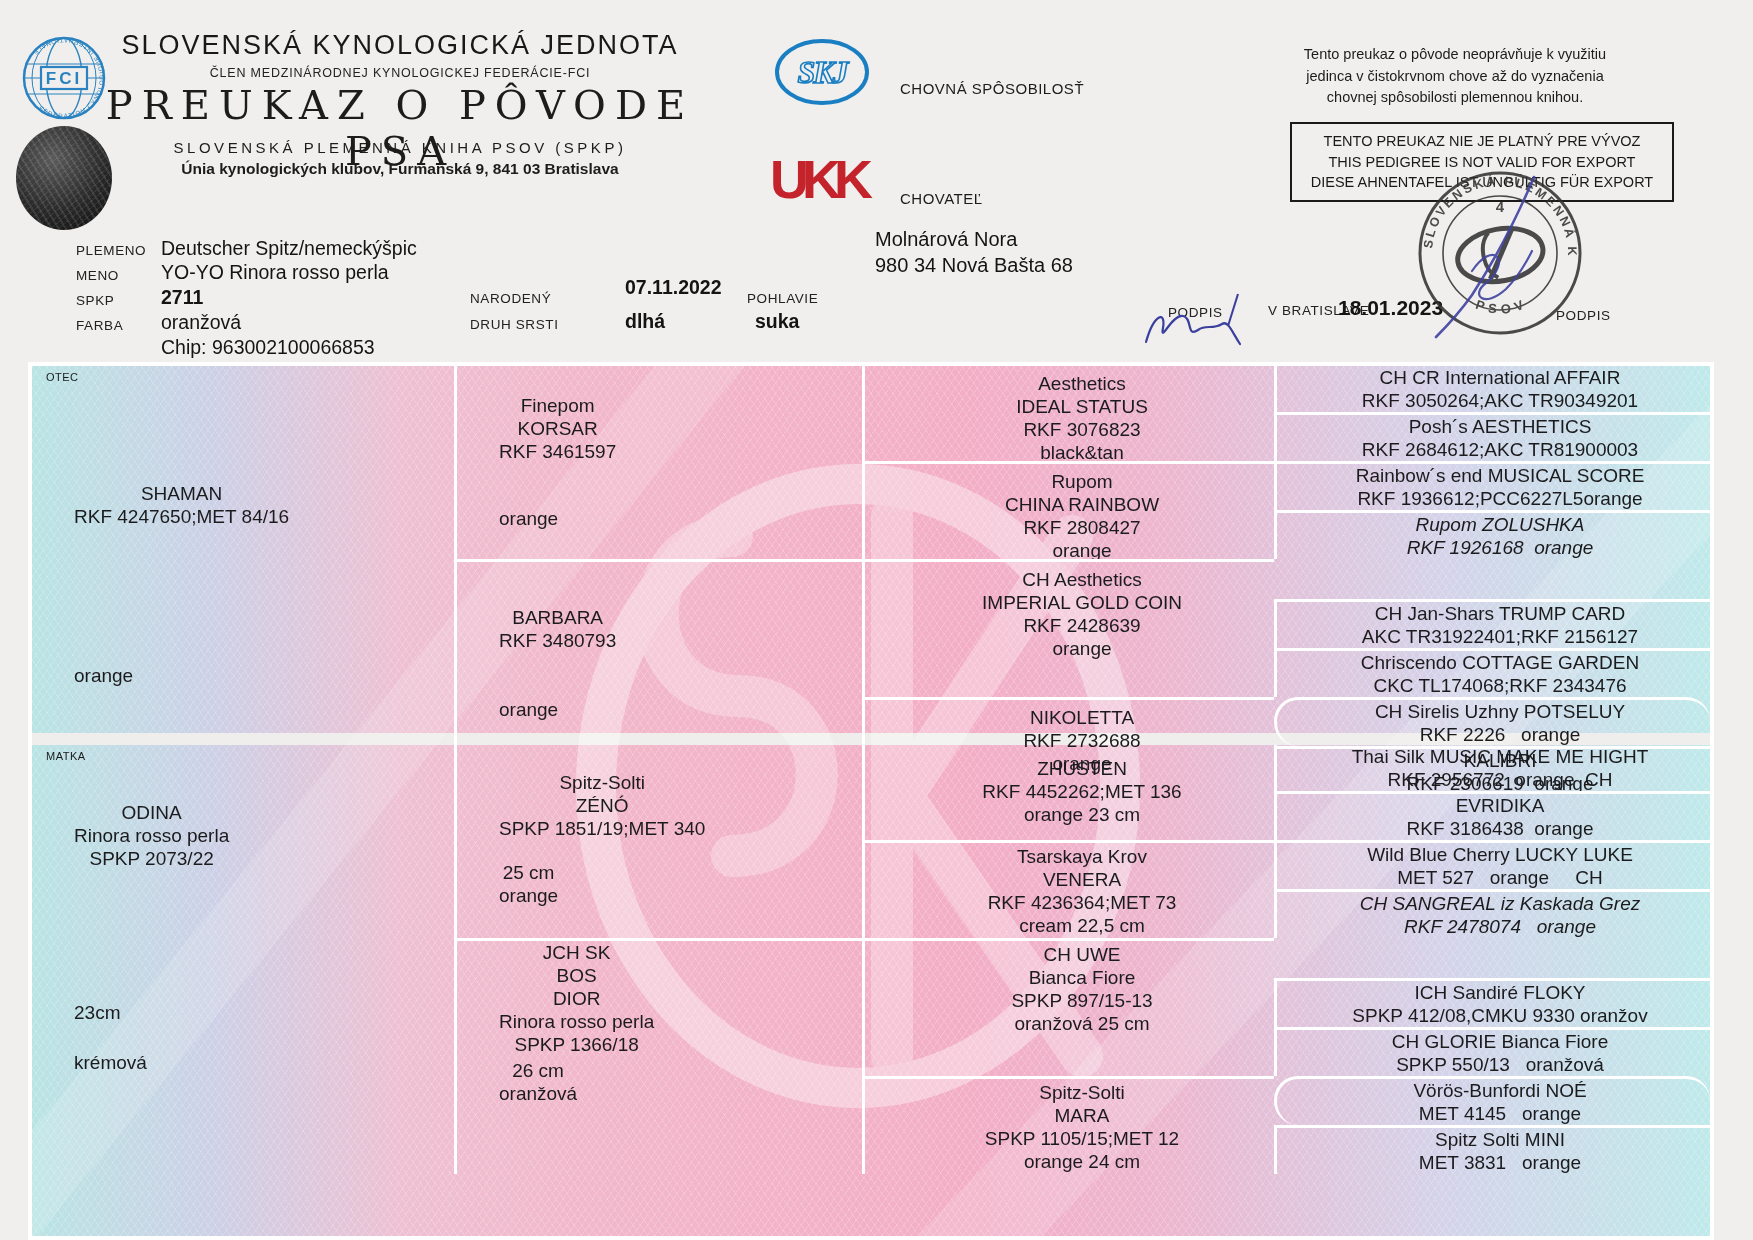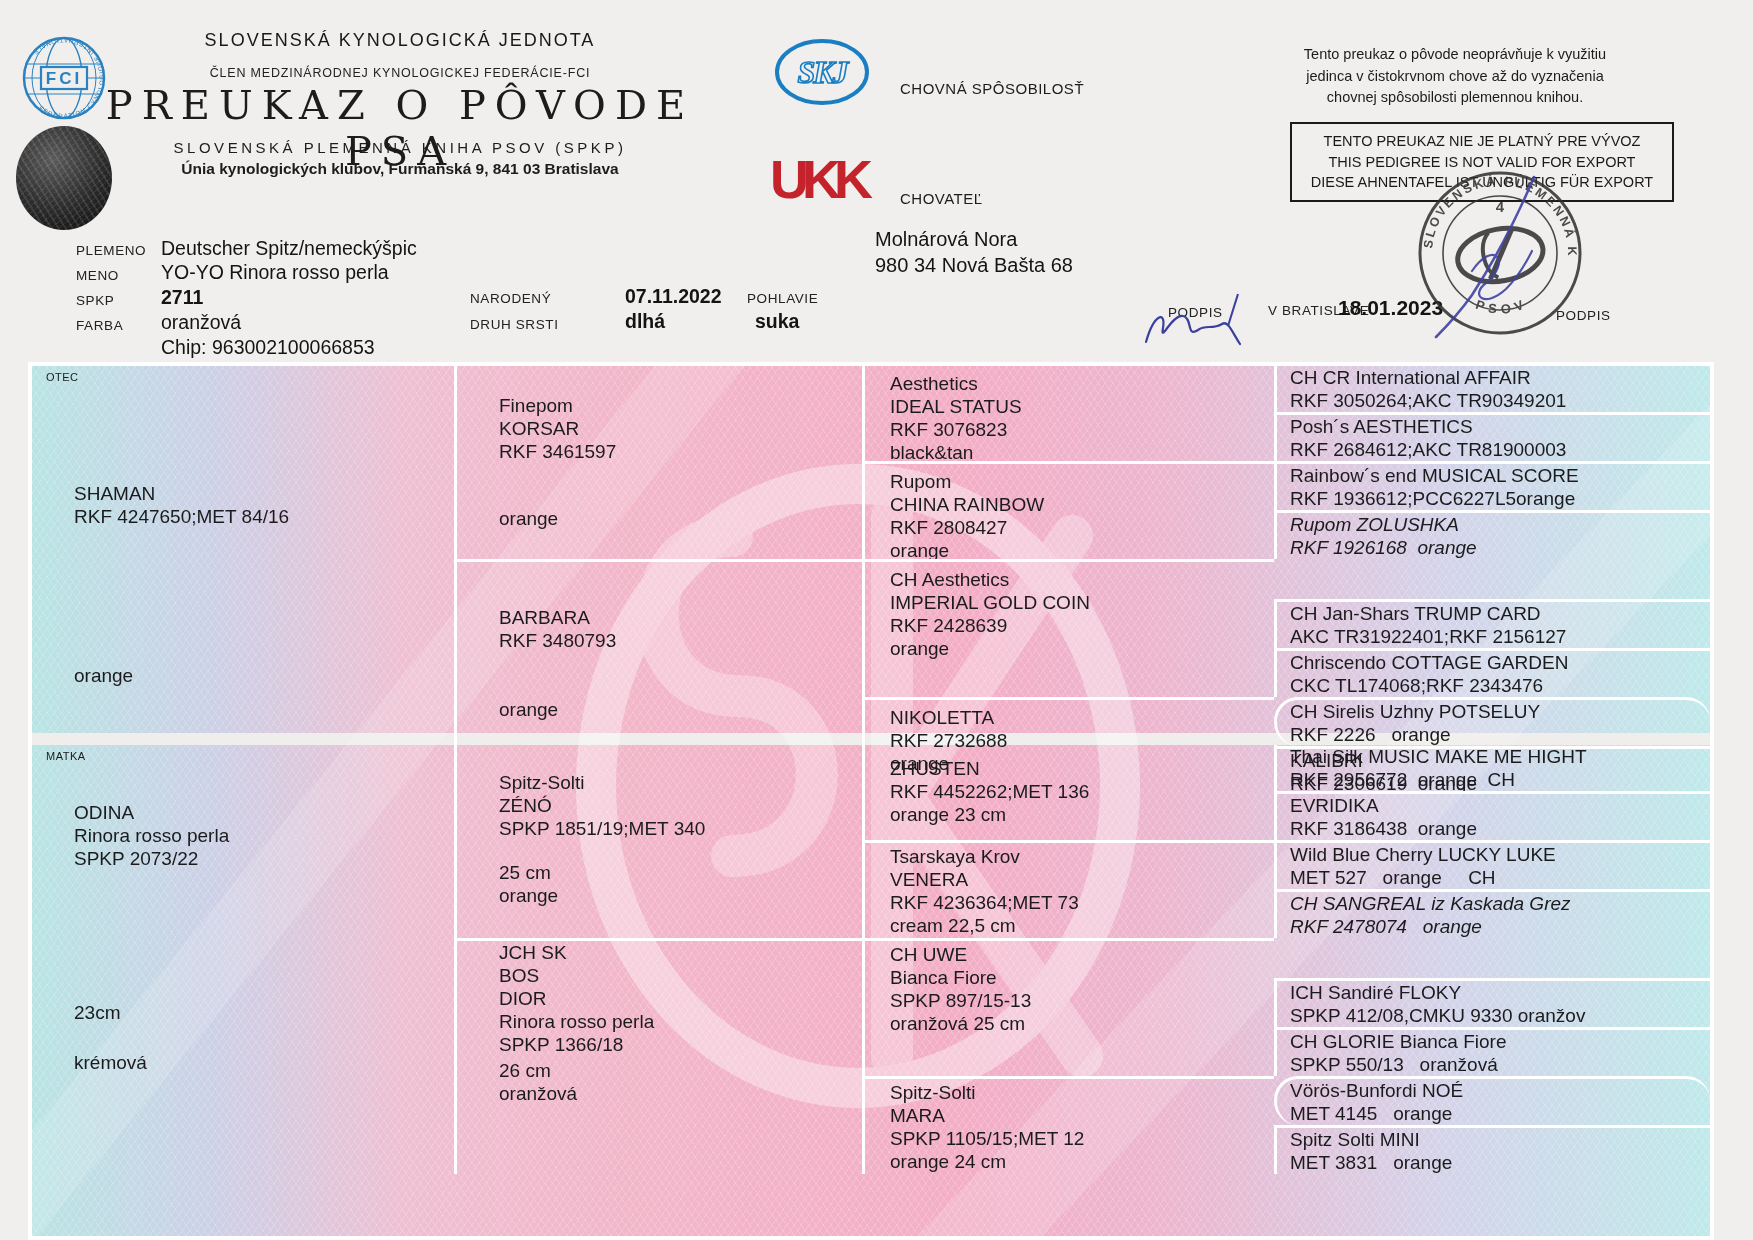--- a/index.html
+++ b/index.html
@@ -1,20 +1,20 @@
 <!DOCTYPE html>
 <html><head>
 <meta charset="utf-8">
 <style>
   html,body{margin:0;padding:0;background:#888;}
   #page{position:relative;width:1753px;height:1240px;background:#f0efed;overflow:hidden;
         font-family:"Liberation Sans",sans-serif;color:#1b1b1d;}
   .abs{position:absolute;}
   
-  .org-title{left:105px;top:30px;width:590px;text-align:center;font-size:18px;letter-spacing:2px;color:#181818;}
+  .org-title{left:105px;top:30px;width:590px;text-align:center;font-size:27px;letter-spacing:2px;color:#181818;}
   .org-sub{left:105px;top:66px;width:590px;text-align:center;font-size:12.5px;letter-spacing:.8px;color:#222;}
   .doc-title{left:85px;top:82px;width:630px;text-align:center;font-family:"DejaVu Serif",serif;
              font-size:40px;letter-spacing:9px;color:#1c1c1c;}
   .book-title{left:105px;top:139px;width:590px;text-align:center;font-size:15px;letter-spacing:3.5px;color:#1c1c1c;}
   .addr-line{left:105px;top:160px;width:590px;text-align:center;font-size:15.5px;font-weight:bold;color:#1c1c1c;}
   .mid-label{font-size:15px;letter-spacing:.5px;color:#1c1c1c;}
   .disclaimer{left:1245px;top:44px;width:420px;text-align:center;font-size:14.5px;line-height:21.5px;color:#1c1c1c;}
   .export-box{left:1290px;top:122px;width:372px;border:2px solid #1a1a1a;padding:7px 4px;
               text-align:center;font-size:14.5px;line-height:20.5px;color:#1a1a1a;background:transparent;}
   
@@ -27,21 +27,21 @@
       overflow:hidden;}
   .black-seal:after{content:"";position:absolute;inset:0;border-radius:50%;
       background:repeating-linear-gradient(58deg,rgba(255,255,255,.10) 0 2px,transparent 2px 6px),
                  repeating-linear-gradient(-40deg,rgba(255,255,255,.07) 0 1px,transparent 1px 5px);}
   
   #pedigree{left:28px;top:362px;width:1686px;height:878px;border:4px solid #fff;box-sizing:border-box;
       background:
         repeating-linear-gradient(55deg,rgba(255,255,255,.17) 0 1px,transparent 1px 6px),
         repeating-linear-gradient(-55deg,rgba(255,255,255,.17) 0 1px,transparent 1px 6px),
         linear-gradient(90deg,#b9e4e4 0%,#cdd0e6 11%,#eec0d2 22%,#f2b7ca 34%,#f3aec6 56%,#ecb7cf 68%,#d4d3e9 84%,#bfe9ea 100%);}
-  .sec{position:relative;display:grid;grid-template-columns:422px 408px 412px 1fr;}
+  .sec{position:relative;display:grid;grid-template-columns:422px 408px 412px 1fr;text-align:center;}
   .sec.otec{height:367px;grid-template-rows:repeat(8,1fr);}
   .sec.matka{height:376px;grid-template-rows:repeat(8,1fr);}
   .divider{height:12px;background:#efeeec;}
   .sec-label{position:absolute;left:14px;top:5px;font-size:11px;letter-spacing:.5px;color:#1a1a1a;z-index:3;}
   .cell{position:relative;white-space:pre-wrap;font-size:19px;line-height:23px;color:#1b1b1d;z-index:2;box-sizing:border-box;}
   .blk{position:absolute;left:42px;}
   .c1{grid-column:1;grid-row:1/9;}
   .c2{grid-column:2;}.c3{grid-column:3;}.c4{grid-column:4;}
   .rA{grid-row:1/5;}.rB{grid-row:5/9;}
   .g1{grid-row:1/3;}.g2{grid-row:3/5;}.g3{grid-row:5/7;}.g4{grid-row:7/9;}
@@ -109,21 +109,21 @@
   <div class="abs fval" style="left:161px;top:237px">Deutscher Spitz/nemeckýšpic</div>
   <div class="abs flab" style="left:76px;top:268px">MENO</div>
   <div class="abs fval" style="left:161px;top:261px">YO-YO Rinora rosso perla</div>
   <div class="abs flab" style="left:76px;top:293px">SPKP</div>
   <div class="abs fval bold" style="left:161px;top:286px">2711</div>
   <div class="abs flab" style="left:76px;top:318px">FARBA</div>
   <div class="abs fval" style="left:161px;top:311px">oranžová</div>
   <div class="abs fval" style="left:161px;top:336px">Chip: 963002100066853</div>
 
   <div class="abs flab" style="left:470px;top:291px">NARODENÝ</div>
-  <div class="abs fval bold" style="left:625px;top:285px">07.11.2022</div>
+  <div class="abs fval bold" style="left:625px;top:276px">07.11.2022</div>
   <div class="abs flab" style="left:470px;top:317px">DRUH SRSTI</div>
   <div class="abs fval bold" style="left:625px;top:310px">dlhá</div>
   <div class="abs flab" style="left:747px;top:291px">POHLAVIE</div>
   <div class="abs fval bold" style="left:755px;top:310px">suka</div>
 
   <div class="abs fval" style="left:875px;top:228px;font-size:20px">Molnárová Nora</div>
   <div class="abs fval" style="left:875px;top:254px;font-size:20px">980 34 Nová Bašta 68</div>
 
   <div class="abs flab" style="left:1168px;top:305px">PODPIS</div>
   <svg class="abs" style="left:1138px;top:292px" width="130" height="62" viewBox="0 0 130 62">

